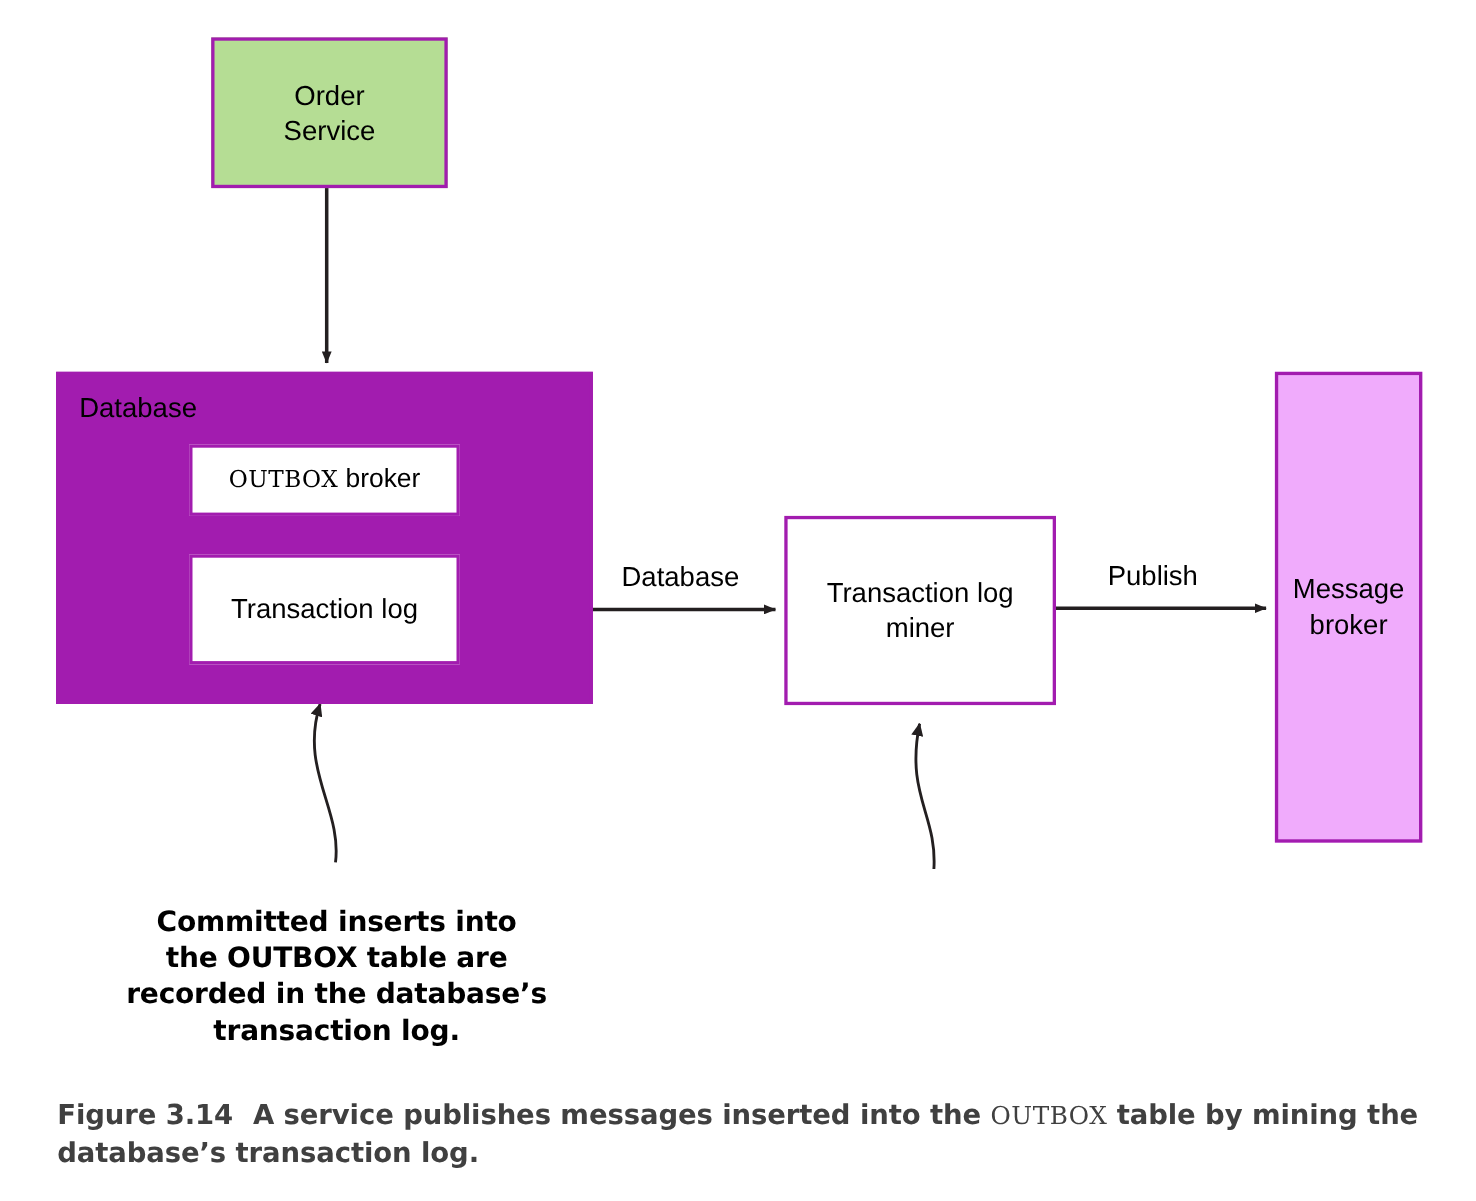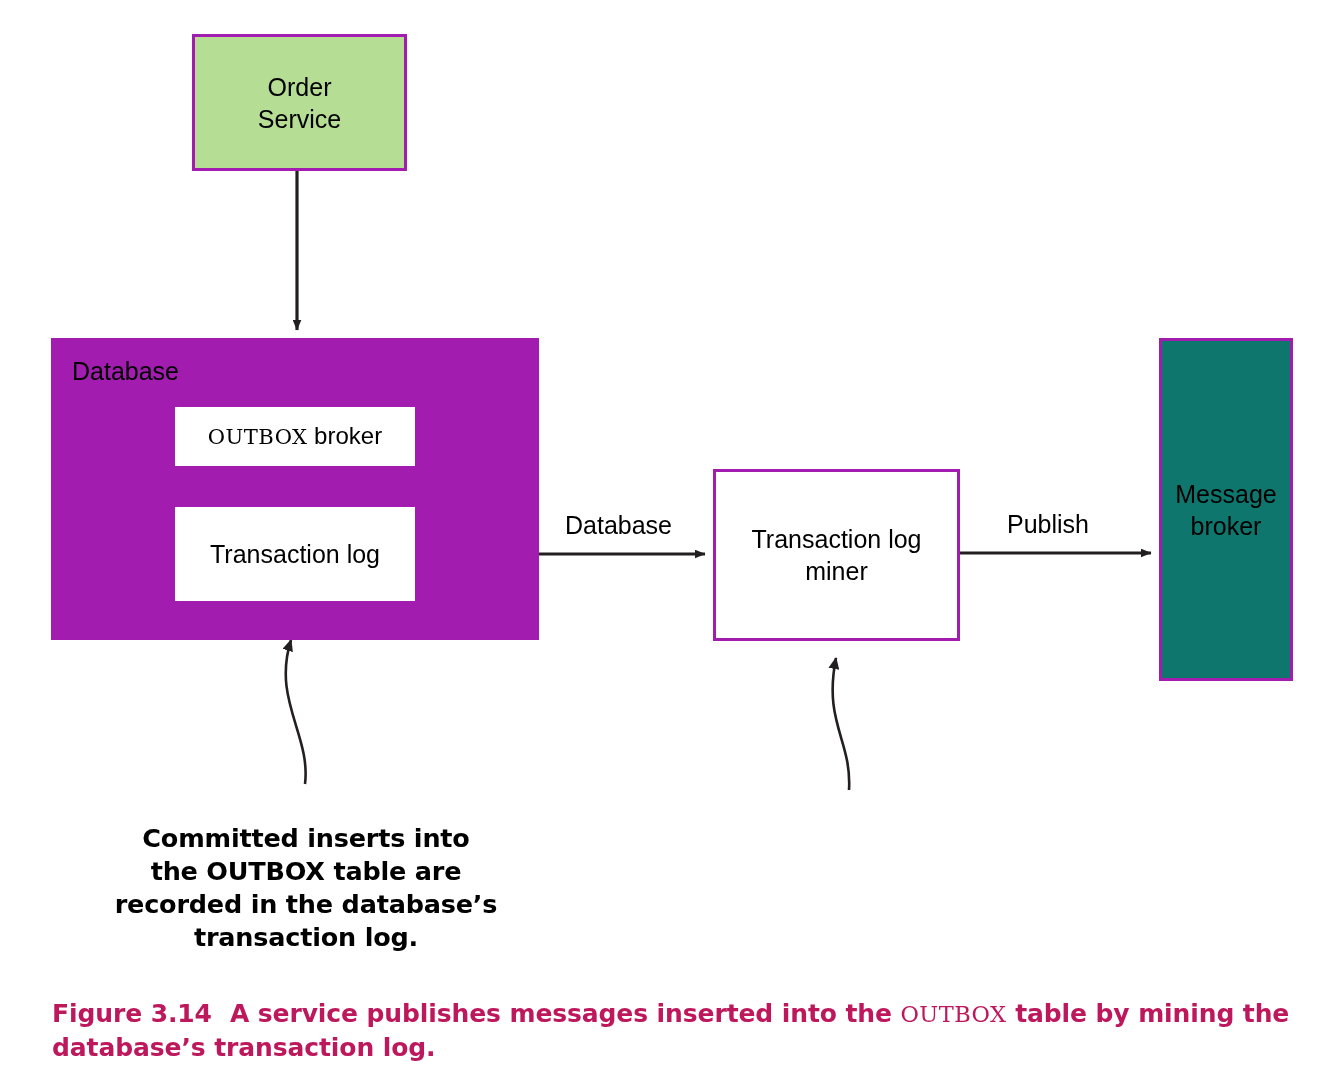--- a/index.html
+++ b/index.html
@@ -69,22 +69,22 @@
     font-size: 25px;
   }
   #log-miner {
     left: 713px; top: 469px;
     width: 247px; height: 172px;
     background: #ffffff;
     font-size: 25px;
   }
   #message-broker {
     left: 1159px; top: 338px;
-    width: 134px; height: 343px;
-    background: #0f766e;
+    width: 134px; height: 428px;
+    background: #f0abfc;
     font-size: 25px;
   }
 
   .mono {
     font-family: "DejaVu Serif", "Liberation Serif", serif;
     font-size: 0.88em;
     letter-spacing: 0.02em;
   }
 
   
@@ -120,21 +120,21 @@
 
   
   #caption {
     position: absolute;
     left: 52px; top: 997px;
     width: 1240px;
     font-family: "DejaVu Sans", sans-serif;
     font-weight: bold;
     font-size: 25px;
     line-height: 1.35;
-    color: #be185d;
+    color: #404040;
     letter-spacing: -0.1px;
   }
   #caption .cap-gap { display: inline-block; width: 18px; }
   #caption .mono {
     font-family: "DejaVu Serif", "Liberation Serif", serif;
     font-weight: normal;
     font-size: 0.9em;
   }
 
   svg#connectors {

